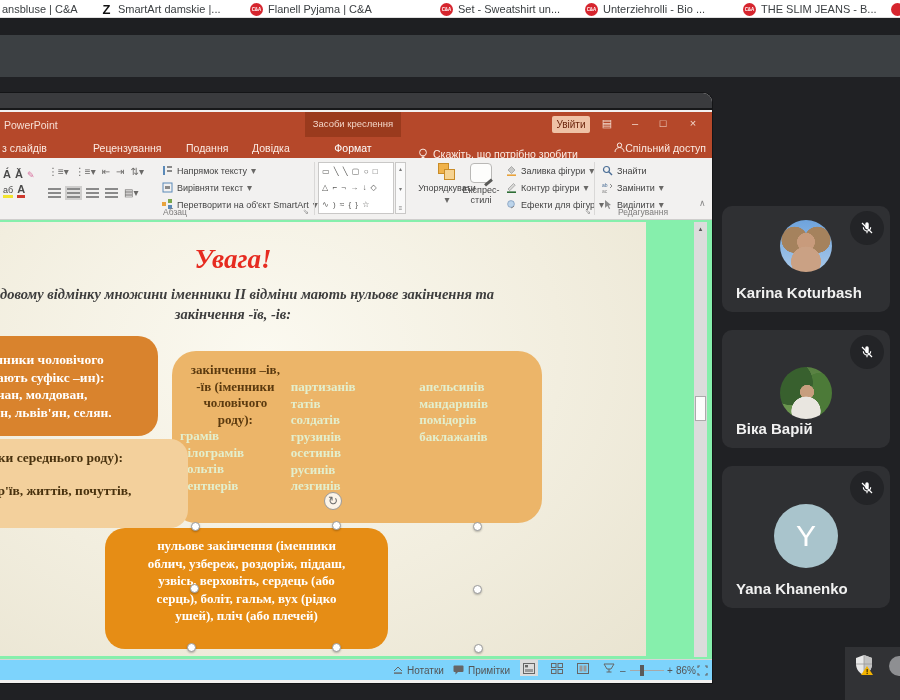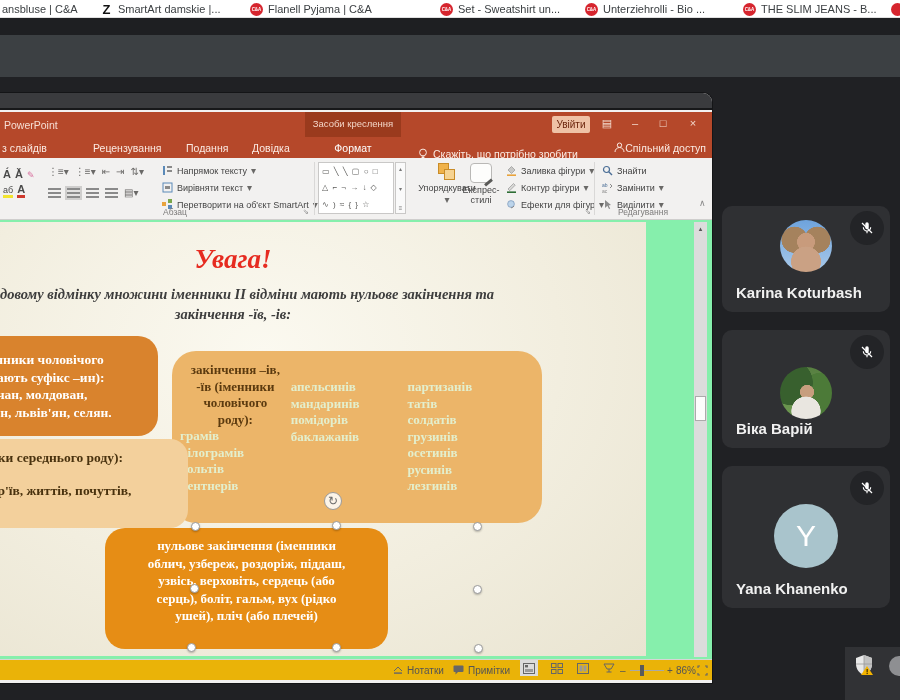--- a/index.html
+++ b/index.html
@@ -108,21 +108,21 @@
   .rotate { position:absolute; left:324px; top:267px; width:18px; height:18px; border-radius:50%;
             background:rgba(255,255,255,.85); border:1px solid #9a9a9a; color:#6a6a6a; font-size:12px;
             line-height:16px; text-align:center; }
   .scrollbar { position:absolute; left:694px; top:2px; width:13px; height:435px; background:#dcdcdc; }
   .sb-up { position:absolute; left:0; top:0; width:13px; height:14px; color:#555; font-size:7px;
            text-align:center; line-height:14px; }
   .sb-thumb { position:absolute; left:1px; top:174px; width:11px; height:25px; background:#fdfdfd;
               border:1px solid #ababab; }
 
   
-  .statusbar { position:absolute; left:0; top:566px; width:712px; height:21px; background:#eab308;
+  .statusbar { position:absolute; left:0; top:566px; width:712px; height:21px; background:#7dd3fc;
                border-top:1px solid #d6d6d6; font-size:10px; color:#555; }
   .st-item { position:absolute; top:0; height:20px; display:flex; align-items:center; gap:4px; }
   .view-btn { width:18px; height:16px; display:flex; align-items:center; justify-content:center; }
   .view-on { background:#dcdcdc; }
   .zoom-track { position:absolute; left:630px; top:10px; width:34px; height:1px; background:#a8a8a8; }
   .zoom-thumb { position:absolute; left:640px; top:5px; width:4px; height:11px; background:#5a5a5a; }
 
   
   .tile { position:absolute; left:722px; width:168px; background:#2f3033; border-radius:10px; }
   .t1 { top:206px; height:106px; }
@@ -391,34 +391,34 @@
                 <div class="bx-line">чоловічого</div>
                 <div class="bx-line">роду):</div>
               </div>
             <div class="green">
                 <div class="bx-line">грамів</div>
                 <div class="bx-line">кілограмів</div>
                 <div class="bx-line">вольтів</div>
                 <div class="bx-line">центнерів</div>
               </div>
           </div>
-          <div class="bxb-col bxb-c3 green">
-              <div class="bx-line">апельсинів</div>
-              <div class="bx-line">мандаринів</div>
-              <div class="bx-line">помідорів</div>
-              <div class="bx-line">баклажанів</div>
-            </div>
           <div class="bxb-col bxb-c2 green">
               <div class="bx-line">партизанів</div>
               <div class="bx-line">татів</div>
               <div class="bx-line">солдатів</div>
               <div class="bx-line">грузинів</div>
               <div class="bx-line">осетинів</div>
               <div class="bx-line">русинів</div>
               <div class="bx-line">лезгинів</div>
+            </div>
+          <div class="bxb-col bxb-c3 green">
+              <div class="bx-line">апельсинів</div>
+              <div class="bx-line">мандаринів</div>
+              <div class="bx-line">помідорів</div>
+              <div class="bx-line">баклажанів</div>
             </div>
         </div>
 
         <div class="bx bx-c">
             <div class="bx-line">–ів, їв (іменники середнього роду):</div>
             <div class="bx-line"></div>
             <div class="bx-line">ерхів'їв,  міжгір'їв,  життів,  почуттів,</div>
             <div class="bx-line">також піль)</div>
           </div>
 

